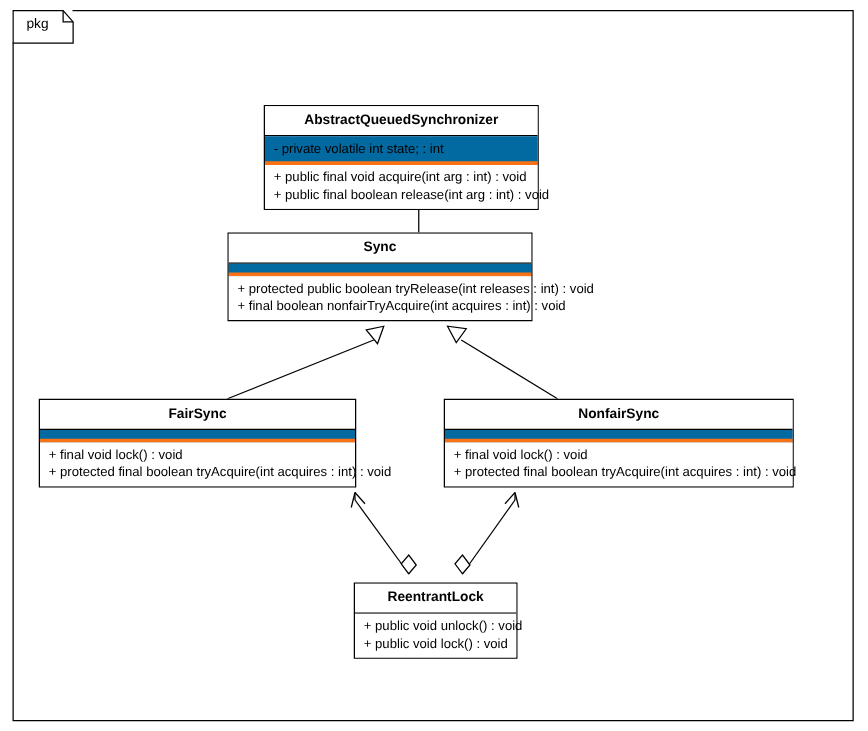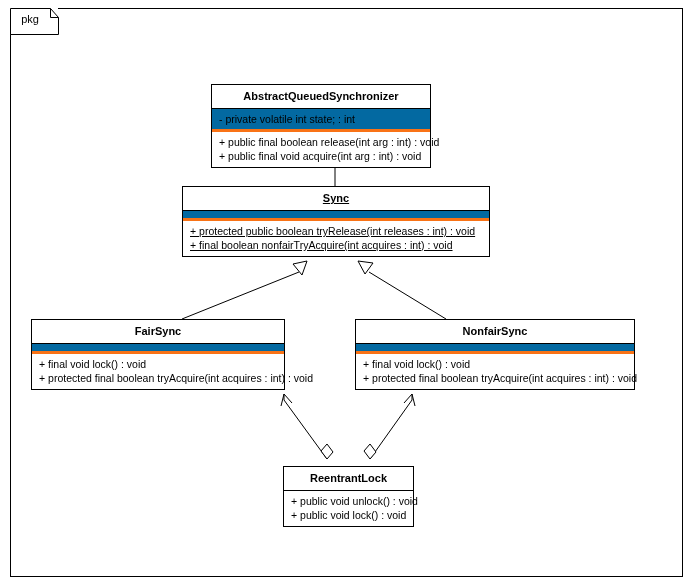--- a/index.html
+++ b/index.html
@@ -156,26 +156,26 @@
       <line x1="412" y1="400" x2="412" y2="394" stroke="#000000" stroke-width="1"></line>
     </g>
   </svg>
 
   <div class="uml-class" id="cls-aqs" style="left:211px; top:38px; width:220px;margin-top:46px;">
     <div class="uml-name">AbstractQueuedSynchronizer</div>
     <div class="uml-attrs">
       <div class="uml-row">- private volatile int state; : int</div>
     </div>
     <div class="uml-ops">
+      <div class="uml-row">+ public final void acquire(int arg : int) : void</div>
       <div class="uml-row">+ public final boolean release(int arg : int) : void</div>
-      <div class="uml-row">+ public final void acquire(int arg : int) : void</div>
-    </div>
-  </div>
-
-  <div class="uml-class" id="cls-sync" style="left:182px; top:186px; width:308px;text-decoration:underline;">
+    </div>
+  </div>
+
+  <div class="uml-class" id="cls-sync" style="left:182px; top:186px; width:244px;">
     <div class="uml-name">Sync</div>
     <div class="uml-attrs empty"></div>
     <div class="uml-ops">
       <div class="uml-row">+ protected public boolean tryRelease(int releases : int) : void</div>
       <div class="uml-row">+ final boolean nonfairTryAcquire(int acquires : int) : void</div>
     </div>
   </div>
 
   <div class="uml-class" id="cls-fairsync" style="left:31px; top:319px; width:254px;">
     <div class="uml-name">FairSync</div>

